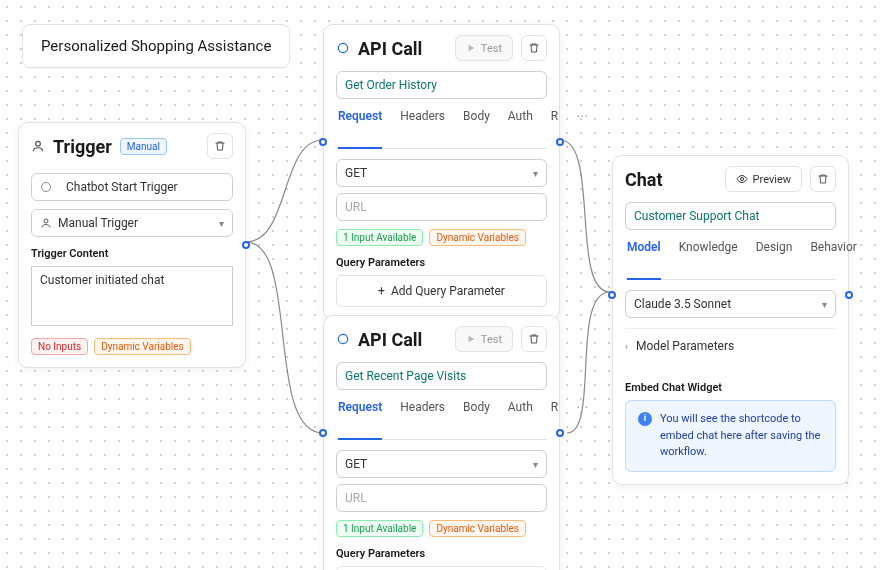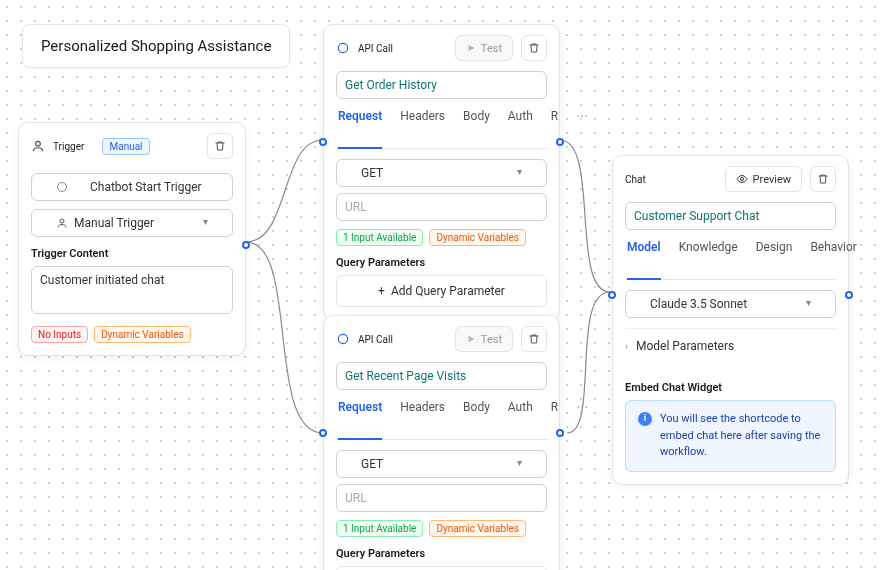--- a/index.html
+++ b/index.html
@@ -2,34 +2,34 @@
 <html><head>
 <meta charset="utf-8">
 <style>
 *{box-sizing:border-box;margin:0;padding:0;font-family:-apple-system,BlinkMacSystemFont,"Segoe UI",Roboto,sans-serif}
 body{background:#0a1628;width:880px;height:570px;overflow:hidden;position:relative}
 .canvas{position:absolute;top:0;left:0;right:0;bottom:0;background:#fff;background-image:radial-gradient(circle,#d0d0d0 1px,transparent 1px);background-size:14px 14px;background-position:0 0}
 .title-card{position:absolute;top:24px;left:22px;background:#fff;border:1px solid #e3e3e3;border-radius:8px;padding:12px 18px;font-size:15px;font-weight:400;color:#1a1a1a;box-shadow:0 1px 2px rgba(0,0,0,0.04)}
 .node{position:absolute;background:#fff;border:1px solid #e3e3e3;border-radius:10px;box-shadow:0 2px 8px rgba(0,0,0,0.06)}
 .node-hd{display:flex;align-items:center;padding:10px 12px;gap:8px}
 .node-hd .icon{width:14px;height:14px;flex-shrink:0}
-.node-hd .title{font-size:10px;font-weight:400;color:#1a1a1a;flex:1}
+.node-hd .title{font-size:18px;font-weight:700;color:#1a1a1a;flex:1}
 .badge{font-size:10px;font-weight:400;padding:2px 6px;border-radius:4px;border:1px solid}
 .badge-blue{color:#2563eb;border-color:#93c5fd;background:#eff6ff}
 .badge-red{color:#dc2626;border-color:#fca5a5;background:#fef2f2}
 .badge-orange{color:#ea580c;border-color:#fdba74;background:#fff7ed}
 .badge-green{color:#16a34a;border-color:#86efac;background:#f0fdf4}
 .iconbtn{width:26px;height:26px;border:1px solid #e3e3e3;border-radius:6px;background:#fff;display:flex;align-items:center;justify-content:center;cursor:pointer}
 .testbtn{height:26px;border:1px solid #e3e3e3;border-radius:6px;background:#f8f8f8;display:flex;align-items:center;justify-content:center;padding:0 10px;gap:5px;color:#999;font-size:11px;cursor:pointer}
 .prevbtn{height:26px;border:1px solid #e3e3e3;border-radius:6px;background:#fff;display:flex;align-items:center;justify-content:center;padding:0 10px;gap:5px;color:#333;font-size:11px;cursor:pointer}
 .node-body{padding:0 12px 12px}
 .input{width:100%;border:1px solid #d0d0d0;border-radius:6px;padding:6px 8px;font-size:12px;color:#0f766e;background:#fff}
 .input::placeholder{color:#aaa}
-.select{width:100%;border:1px solid #d0d0d0;border-radius:6px;padding:6px 24px;font-size:12px;color:#333;background:#fff;display:flex;align-items:flex-start;justify-content:space-between;cursor:pointer}
-.textarea{width:100%;border:1px solid #d0d0d0;border-radius:6px;padding:6px 8px;font-size:12px;color:#333;background:#fff;height:48px;resize:none}
+.select{width:100%;border:1px solid #d0d0d0;border-radius:6px;padding:6px 8px;font-size:12px;color:#333;background:#fff;display:flex;align-items:center;justify-content:space-between;cursor:pointer}
+.textarea{width:100%;border:1px solid #d0d0d0;border-radius:0;padding:6px 8px;font-size:12px;color:#333;background:#fff;height:60px;resize:none}
 .tabs{display:flex;gap:18px;border-bottom:1px solid #e3e3e3;margin:10px 0 0;font-size:12px;padding:0 2px}
 .tab{padding:0 0 24px;color:#555;cursor:pointer;white-space:nowrap}
 .tab.active{color:#2563eb;font-weight:600;border-bottom:2px solid #2563eb;margin-bottom:-1px}
 .tab.more{color:#999}
 .label{font-size:11px;font-weight:600;color:#1a1a1a;margin:10px 0 6px}
 .addparam{width:100%;border:1px solid #e3e3e3;border-radius:6px;padding:8px;font-size:12px;color:#333;background:#fff;display:flex;align-items:center;justify-content:center;gap:6px;cursor:pointer}
 .row{display:flex;gap:6px;margin-top:8px}
 .infobox{background:#eff6ff;border:1px solid #bfdbfe;border-radius:6px;padding:10px 12px;font-size:11px;color:#1e40af;display:flex;gap:8px;align-items:flex-start;line-height:1.5}
 .infobox .info-icon{width:14px;height:14px;border-radius:50%;background:#3b82f6;color:#fff;display:flex;align-items:center;justify-content:center;font-size:9px;font-weight:700;flex-shrink:0;margin-top:1px}
 .expand-row{display:flex;align-items:center;gap:8px;padding:10px 0;font-size:12px;color:#333;cursor:pointer;border-top:1px solid #eee;margin-top:10px}
@@ -61,21 +61,21 @@
     <span class="badge badge-blue">Manual</span>
     <div style="flex:1"></div>
     <div class="iconbtn">
       <svg width="12" height="12" viewBox="0 0 24 24" fill="none" stroke="#555" stroke-width="2">
             <path d="M3 6h18M8 6V4h8v2M6 6l1 14h10l1-14"></path>
           </svg>
     </div>
   </div>
   <div class="node-body">
     <div class="select" style="margin-top:4px">
-      <span style="display:flex;align-items:center;gap:22px">
+      <span style="display:flex;align-items:center;gap:14px">
         <svg width="12" height="12" viewBox="0 0 24 24" fill="none" stroke="#888" stroke-width="2">
               <circle cx="12" cy="12" r="9"></circle>
             </svg>
         <span>Chatbot Start Trigger</span>
       </span>
     </div>
     <div class="select" style="margin-top:8px">
       <span style="display:flex;align-items:center;gap:6px">
         <svg width="12" height="12" viewBox="0 0 24 24" fill="none" stroke="#555" stroke-width="2">
               <circle cx="12" cy="8" r="4"></circle>

